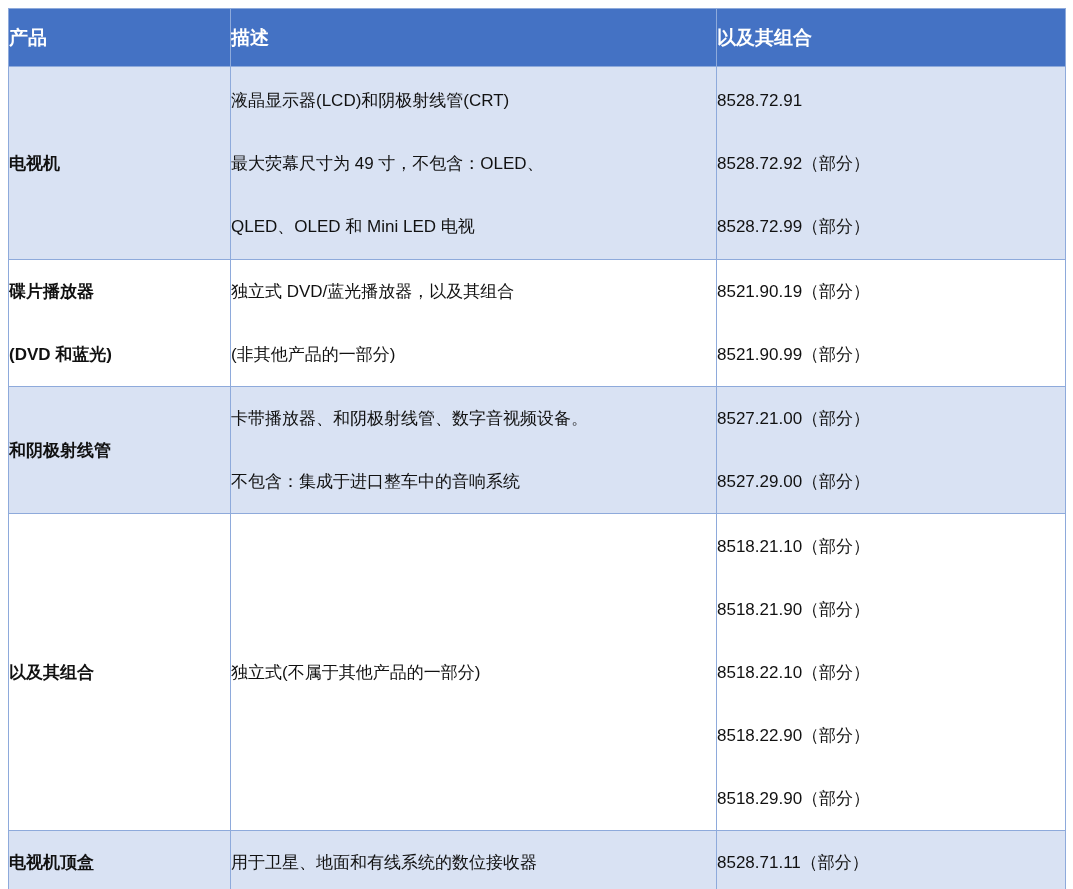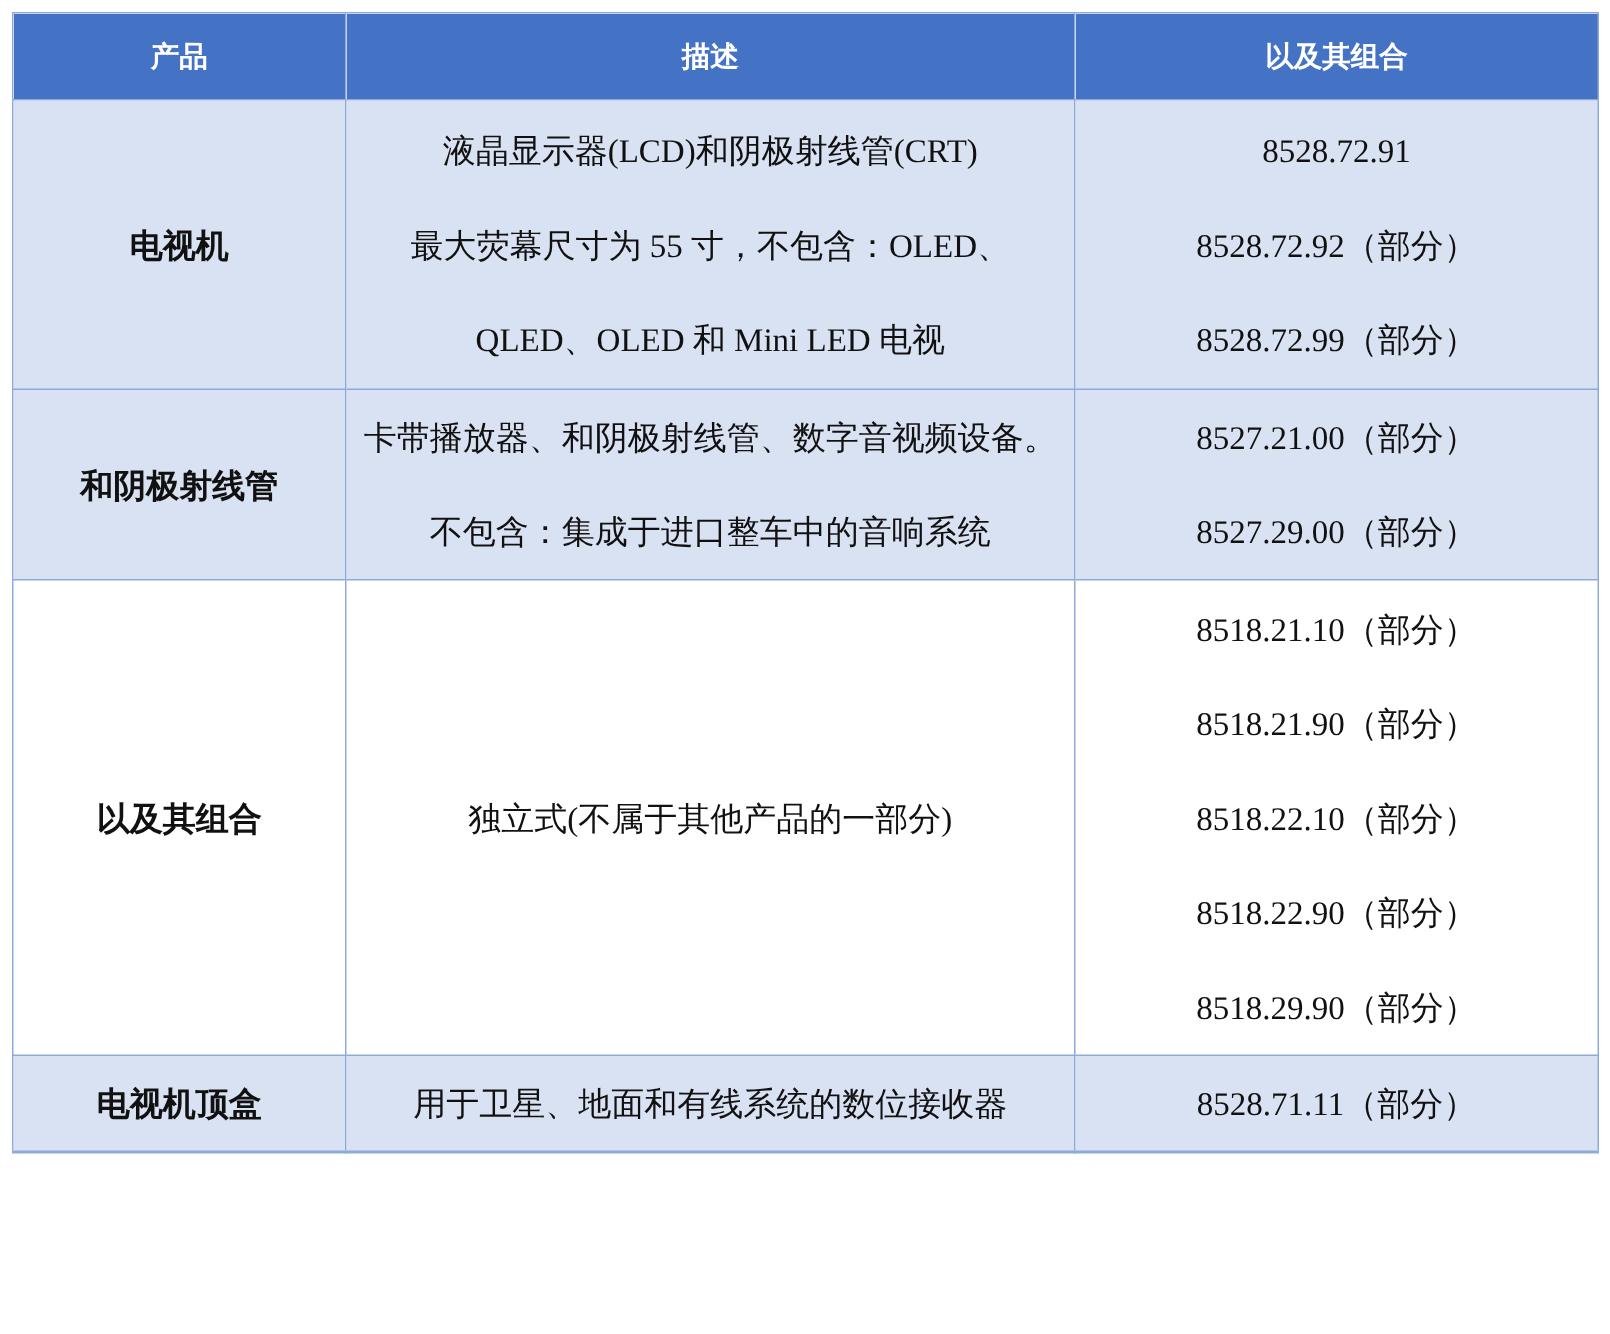--- a/index.html
+++ b/index.html
@@ -22,39 +22,38 @@
     position:absolute;left:8px;top:8px;width:1057px;
   }
   table.customs{
     border-collapse:collapse;
     table-layout:fixed;
     width:100%;
     border-bottom:2px solid var(--border);
   }
   table.customs th, table.customs td{
     border:1px solid var(--border);
-    text-align:center;
+    text-align:left;
     vertical-align:middle;
     padding:0;
     overflow:hidden;
   }
   thead th{
     background:var(--header-bg);
     color:var(--header-text);
     font-size:19px;
     font-weight:bold;
     height:57px;
     border:1px solid var(--header-bg);
     border-bottom:1px solid var(--border);
   }
   tbody td{
     color:var(--text);
-    font-size:22px;
+    font-size:17px;
     background:#FFFFFF;
-    font-family:Liberation Serif, serif;
   }
   tr.band td{ background:var(--band-bg); }
   td.product{ font-weight:bold; }
   .line{
     line-height:63px;
     white-space:nowrap;
   }
   tr.row-tv td{ height:192px; }
   tr.row-disc td{ height:122px; }
   tr.row-car td{ height:122px; }
@@ -78,27 +77,41 @@
         <th>以及其组合</th>
       </tr>
     </thead>
     <tbody>
       <tr class="band row-tv">
         <td class="product">
             <div class="line">电视机</div>
           </td>
         <td class="desc">
             <div class="line">液晶显示器(LCD)和阴极射线管(CRT)</div>
-            <div class="line">最大荧幕尺寸为 55 寸，不包含：OLED、</div>
+            <div class="line">最大荧幕尺寸为 49 寸，不包含：OLED、</div>
             <div class="line">QLED、OLED 和 Mini LED 电视</div>
           </td>
         <td class="codes">
             <div class="line">8528.72.91</div>
             <div class="line">8528.72.92（部分）</div>
             <div class="line">8528.72.99（部分）</div>
+          </td>
+      </tr>
+      <tr class="row-disc">
+        <td class="product">
+            <div class="line">碟片播放器</div>
+            <div class="line">(DVD 和蓝光)</div>
+          </td>
+        <td class="desc">
+            <div class="line">独立式 DVD/蓝光播放器，以及其组合</div>
+            <div class="line">(非其他产品的一部分)</div>
+          </td>
+        <td class="codes">
+            <div class="line">8521.90.19（部分）</div>
+            <div class="line">8521.90.99（部分）</div>
           </td>
       </tr>
       <tr class="band row-car">
         <td class="product">
             <div class="line">和阴极射线管</div>
           </td>
         <td class="desc">
             <div class="line">卡带播放器、和阴极射线管、数字音视频设备。</div>
             <div class="line">不包含：集成于进口整车中的音响系统</div>
           </td>

